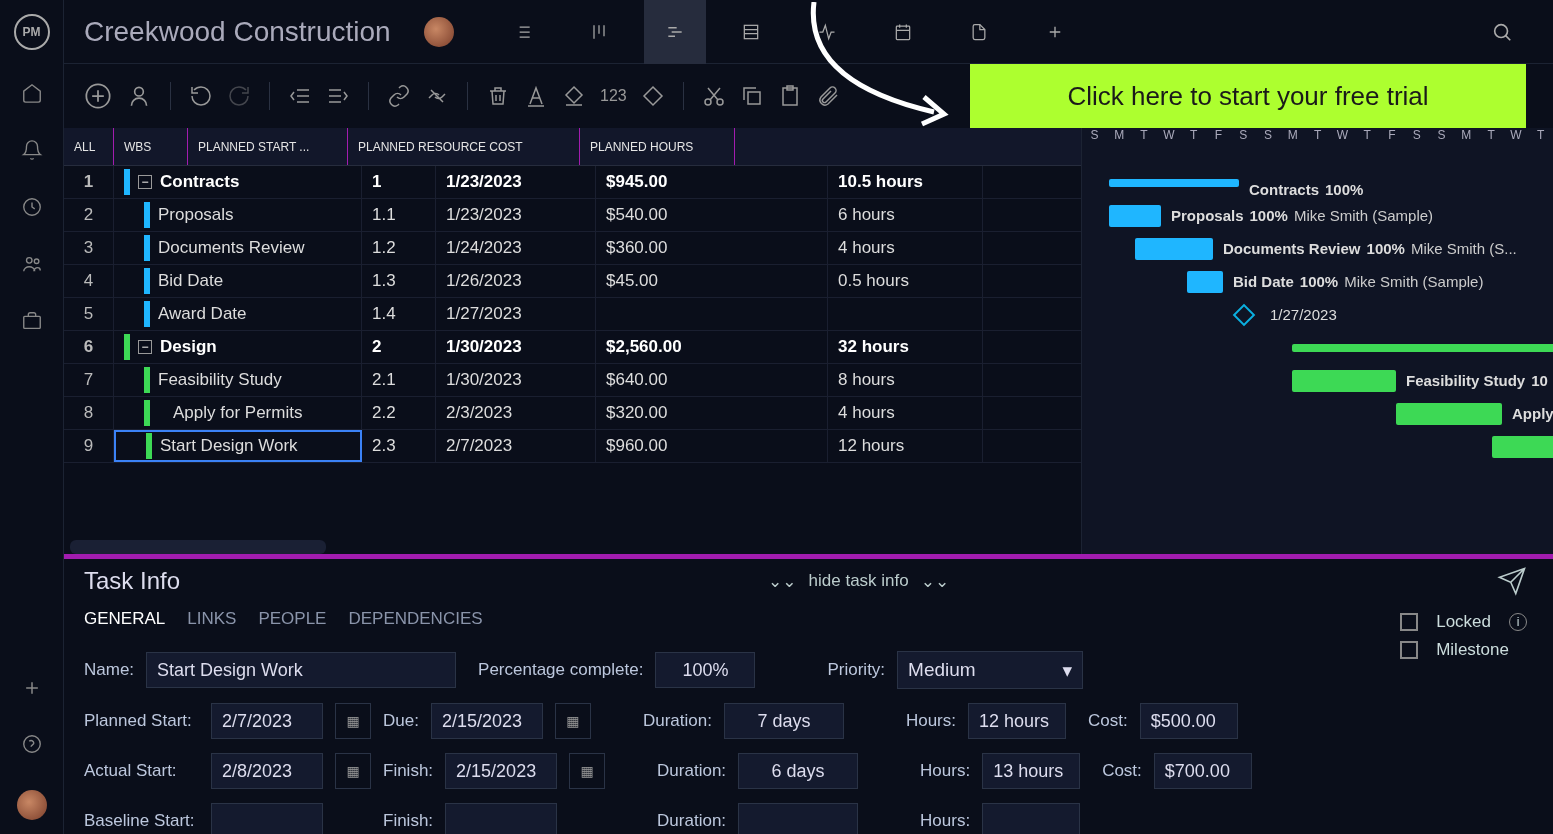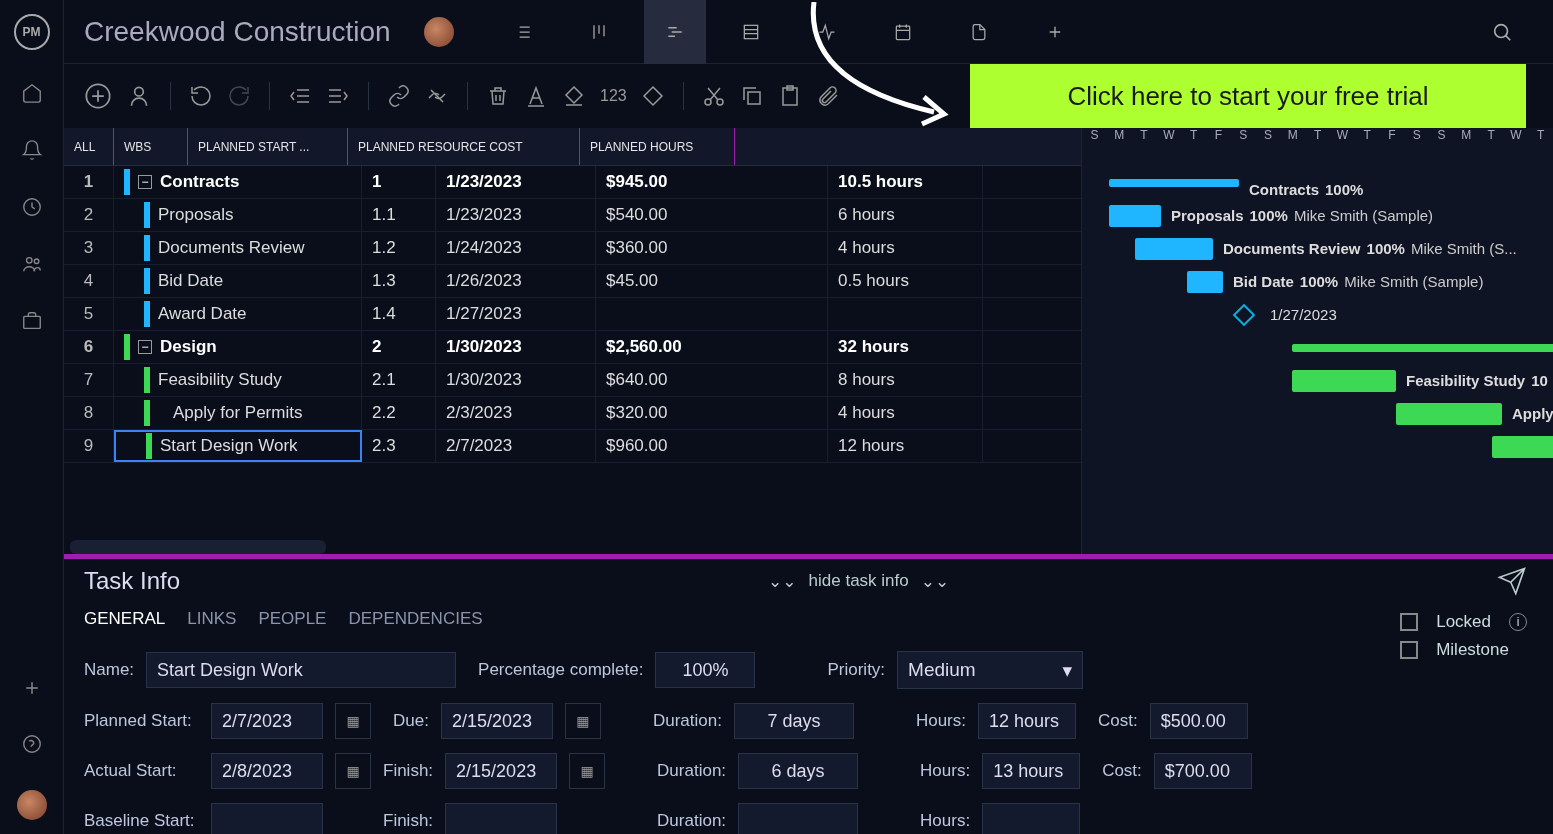--- a/index.html
+++ b/index.html
@@ -515,21 +515,21 @@
           <span class="lbl" style="margin-left:60px">Priority:</span>
           <div class="sel">
               <span>Medium</span>
               <span>▾</span>
             </div>
         </div>
         <div class="form-row">
           <span class="lbl" style="width:115px">Planned Start:</span>
           <input class="inp mid" value="2/7/2023" style="">
           <div class="cal-btn">▦</div>
-          <span class="lbl" style="margin-left:10px">Due:</span>
+          <span class="lbl" style="margin-left:0">Due:</span>
           <input class="inp mid" value="2/15/2023" style="">
           <div class="cal-btn">▦</div>
           <span class="lbl" style="margin-left:40px">Duration:</span>
           <input class="inp" style="width: 120px; text-align: center;" value="7 days">
           <span class="lbl" style="margin-left:50px">Hours:</span>
           <input class="inp" style="width: 98px;" value="12 hours">
           <span class="lbl" style="margin-left:10px">Cost:</span>
           <input class="inp" style="width: 98px;" value="$500.00">
         </div>
         <div class="form-row">

